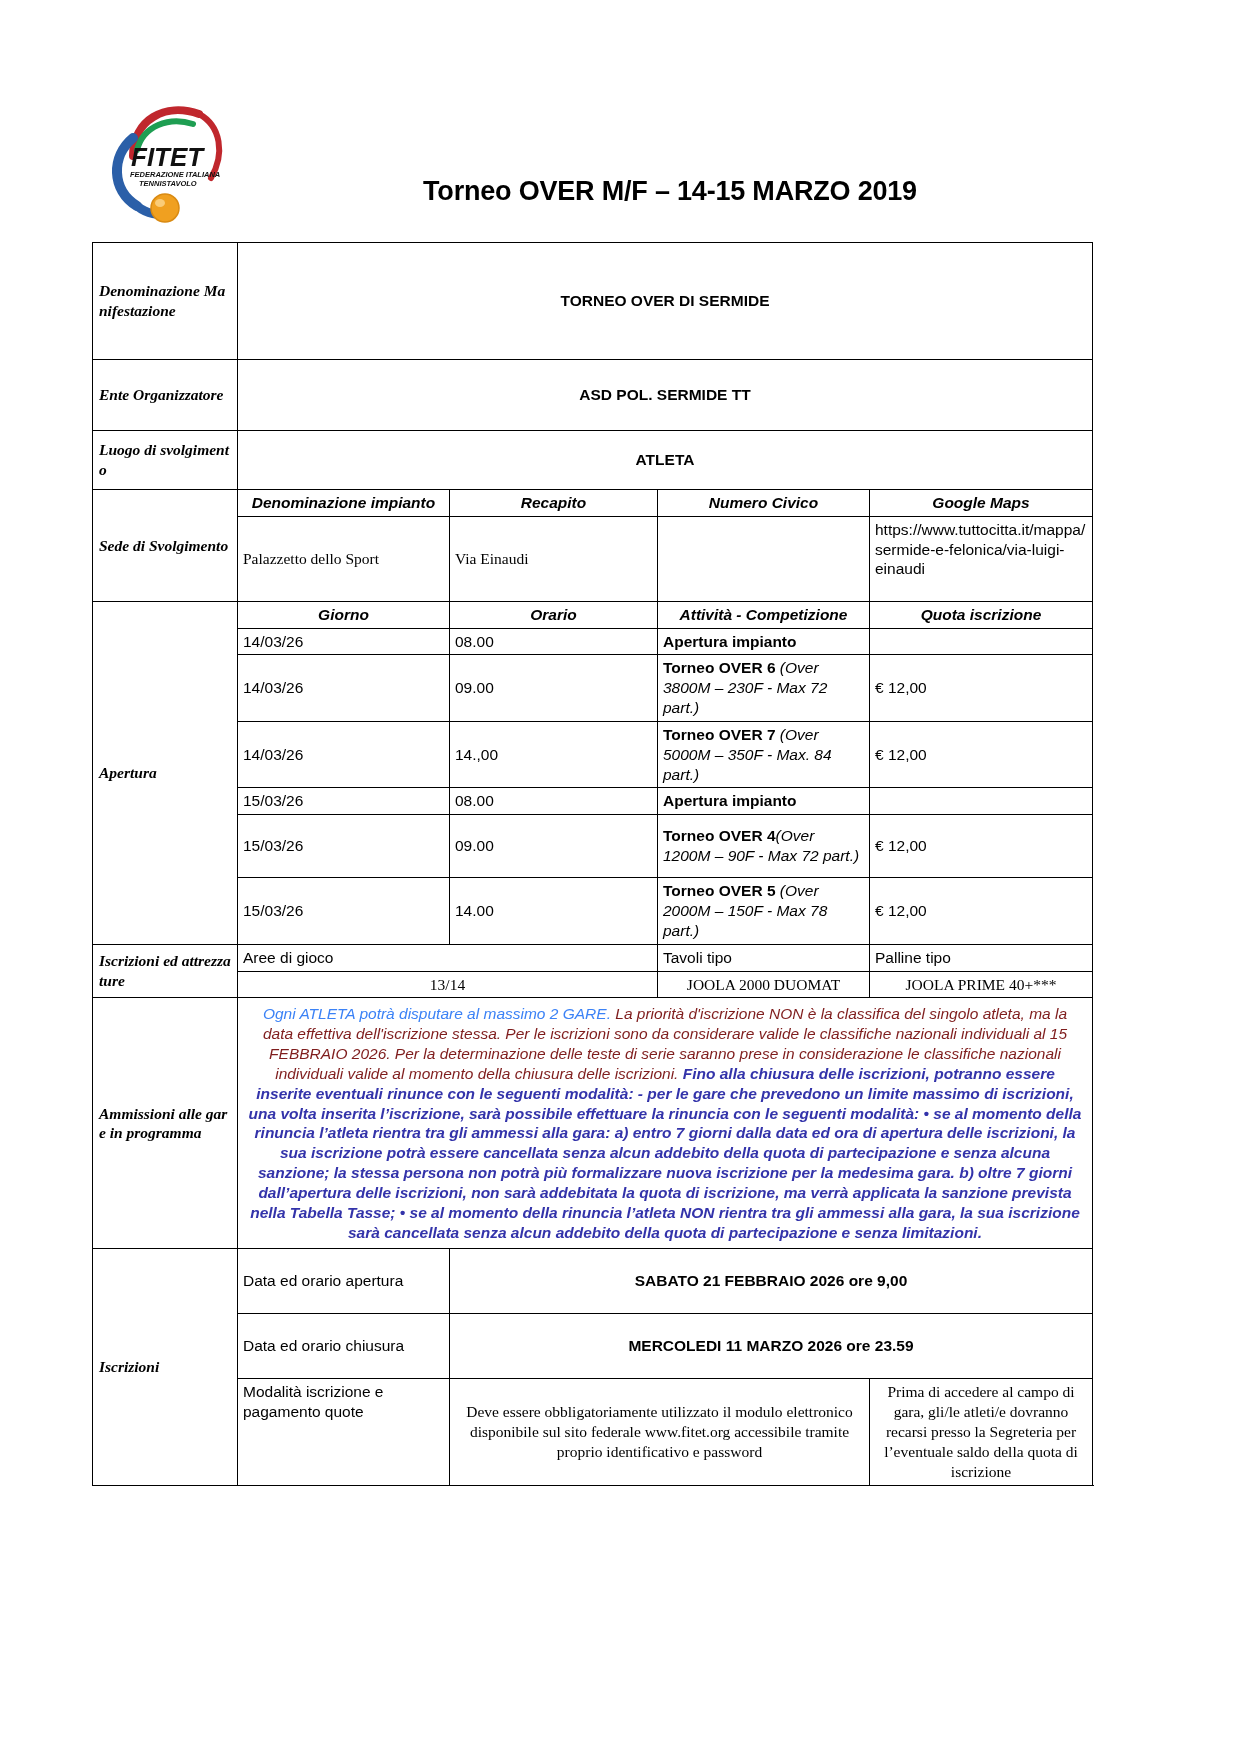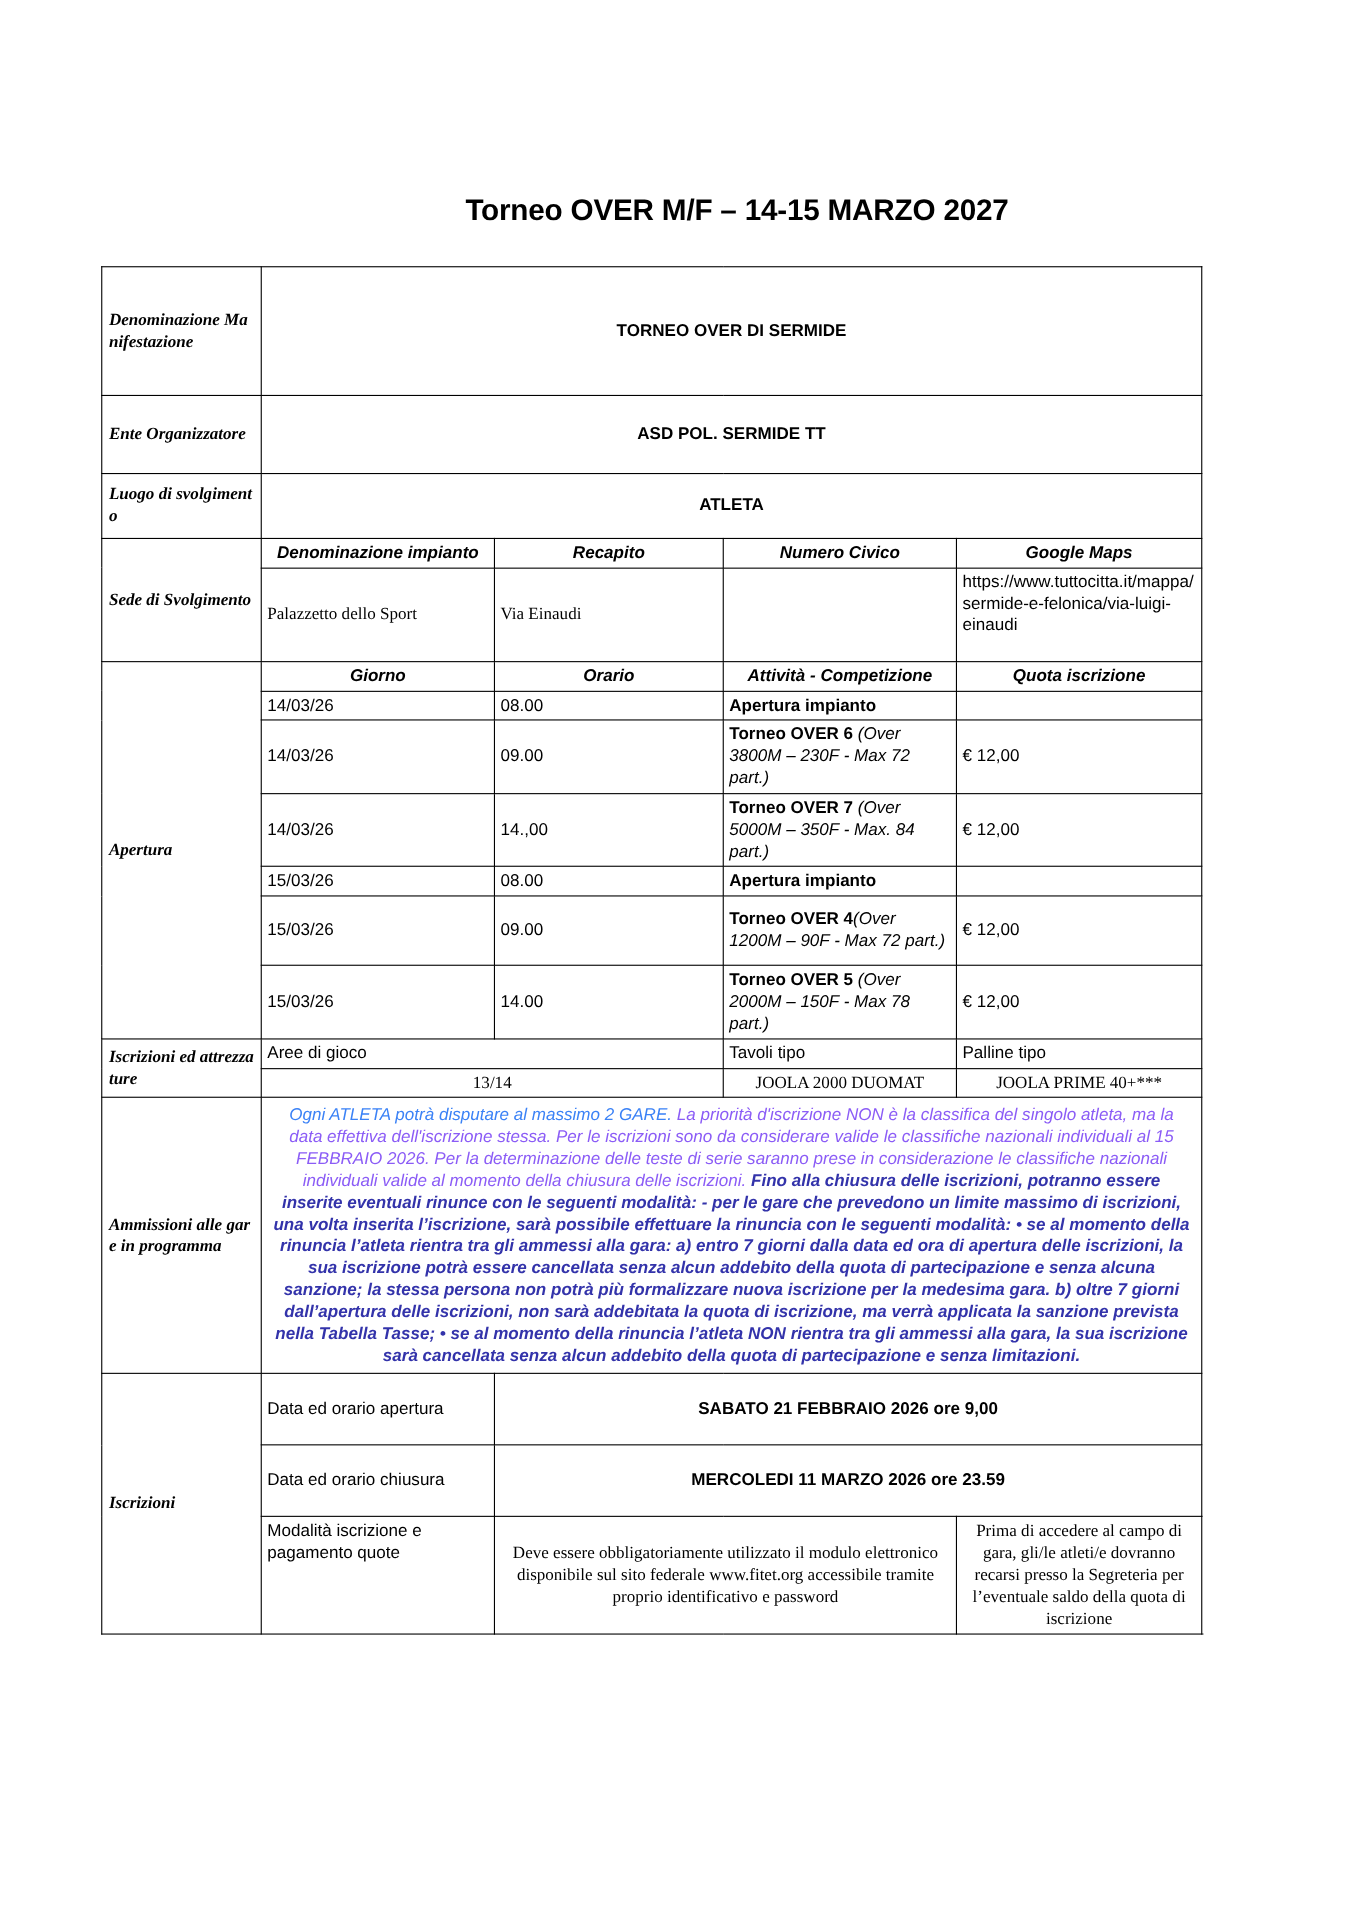--- a/index.html
+++ b/index.html
@@ -115,21 +115,21 @@
     line-height: 1.42;
     text-align: center;
     padding: 6px 8px !important;
   }
   .adm .red {
     color: #3b82f6;
     font-weight: normal;
     font-style: italic;
   }
   .adm .blk {
-    color: #8b5cf6;
+    color: #7f1d1d;
     font-style: italic;
   }
   .adm .blue {
     color: #3333AA;
     font-weight: bold;
     font-style: italic;
   }
 
   .isc-label { font-size: 15.5px; }
   .isc-val {
@@ -143,21 +143,35 @@
     text-align: center;
     line-height: 1.35;
   }
 </style>
 </head>
 <body>
 
 <div class="page">
 
   <div class="header">
-    <div class="doc-title">Torneo OVER M/F – 14-15 MARZO 2027</div>
+    <div class="logo">
+      <svg width="130" height="125" viewBox="0 0 130 125">
+        <path d="M30 58 C30 22, 62 4, 96 16" stroke="#C0272D" stroke-width="8" fill="none" stroke-linecap="round"></path>
+        <path d="M34 52 C40 28, 66 18, 90 26" stroke="#1E9E52" stroke-width="6" fill="none" stroke-linecap="round"></path>
+        <path d="M96 16 C118 28, 122 56, 108 80" stroke="#C0272D" stroke-width="6" fill="none" stroke-linecap="round"></path>
+        <path d="M30 40 C8 58, 8 92, 34 108" stroke="#2B5FA8" stroke-width="10" fill="none" stroke-linecap="round"></path>
+        <path d="M34 108 C44 116, 56 118, 64 114" stroke="#2B5FA8" stroke-width="9" fill="none" stroke-linecap="round"></path>
+        <circle cx="62" cy="110" r="14" fill="#F0A020" stroke="#D98A12" stroke-width="1.5"></circle>
+        <ellipse cx="57" cy="105" rx="5" ry="4" fill="#FBD488" opacity="0.85"></ellipse>
+        <text x="28" y="68" font-family="Liberation Sans, sans-serif" font-size="26" font-weight="bold" font-style="italic" fill="#111">FITET</text>
+        <text x="27" y="79" font-family="Liberation Sans, sans-serif" font-size="7.5" font-weight="bold" font-style="italic" fill="#111">FEDERAZIONE ITALIANA</text>
+        <text x="36" y="88" font-family="Liberation Sans, sans-serif" font-size="7.5" font-weight="bold" font-style="italic" fill="#111">TENNISTAVOLO</text>
+      </svg>
+    </div>
+    <div class="doc-title">Torneo OVER M/F – 14-15 MARZO 2019</div>
   </div>
 
   <table class="main">
     <colgroup>
       <col style="width:145px">
       <col style="width:212px">
       <col style="width:208px">
       <col style="width:212px">
       <col style="width:223px">
     </colgroup>

